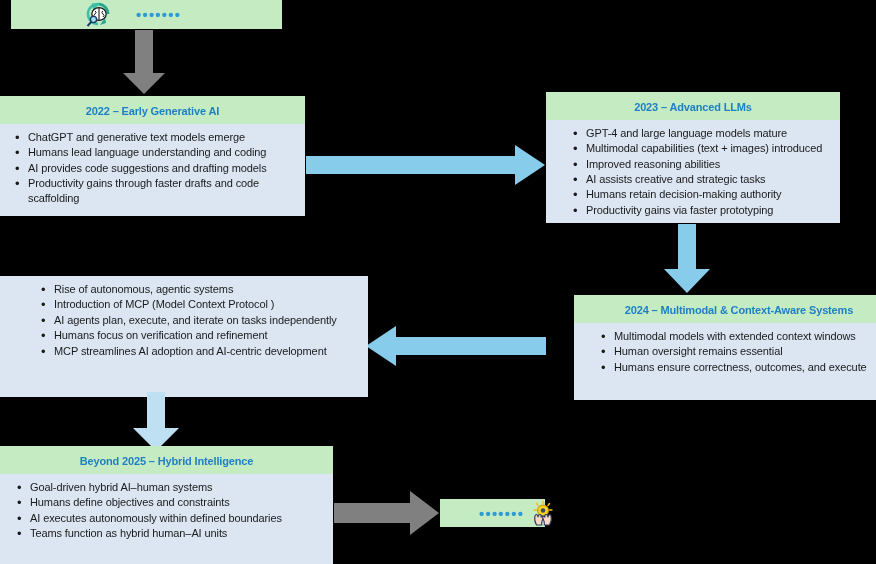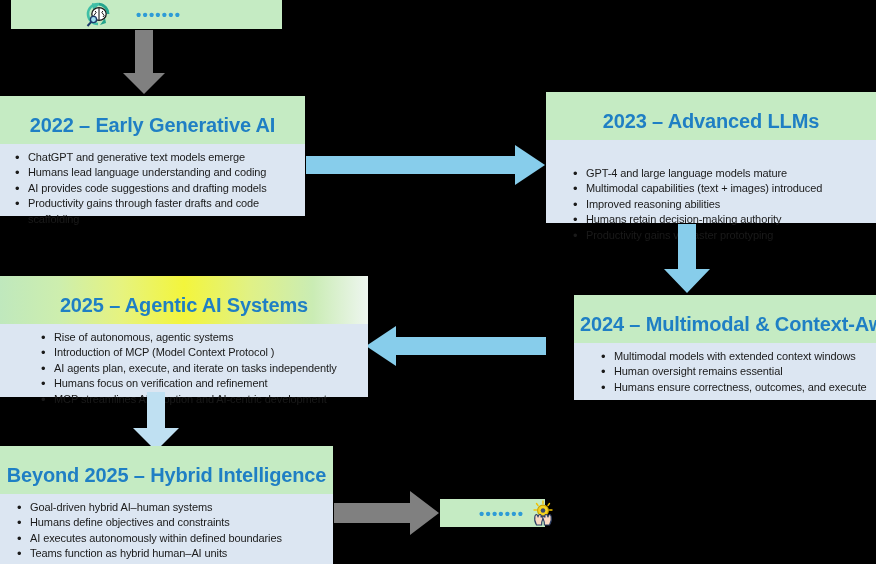--- a/index.html
+++ b/index.html
@@ -19,23 +19,23 @@
   .card {
     position: absolute;
     box-sizing: border-box;
     background: #dce6f2;
   }
   .card-header {
     background: #c5ebc3;
     color: #1f7fc4;
     font-weight: bold;
     text-align: center;
-    font-size: 20px;
+    font-size: 11px;
     line-height: 1.35;
-    padding: 16px 6px 5px 6px;
+    padding: 8px 6px 5px 6px;
     letter-spacing: -0.15px;
     white-space: nowrap;
   }
   .card-header.gradient {
     background: linear-gradient(90deg,
       #bfe8bd 0%,
       #cdeeae 16%,
       #e6f37f 33%,
       #f3f53c 50%,
       #e0f186 68%,
@@ -131,27 +131,28 @@
     </ul>
   </div>
 </div>
 
 <div class="arrow" style="left:306px; top:144px; width:240px; height:42px;">
   <svg width="240" height="42" viewBox="0 0 240 42">
     <polygon points="0,12 209,12 209,1 239,21 209,41 209,30 0,30" fill="#87cdeb"></polygon>
   </svg>
 </div>
 
-<div class="card" style="left:546px; top:92px; width:330px; height:131px;">
+<div class="card" style="left:546px; top:92px; width:294px; height:131px;">
   <div class="card-header">2023 – Advanced LLMs</div>
-  <div class="card-body" style="padding-left:18px;margin-top:20px;">
+  <div class="card-body" style="padding-left:18px;">
     <ul class="bullets">
       <li>GPT-4 and large language models mature</li>
       <li>Multimodal capabilities (text + images) introduced</li>
       <li>Improved reasoning abilities</li>
+      <li>AI assists creative and strategic tasks</li>
       <li>Humans retain decision-making authority</li>
       <li>Productivity gains via faster prototyping</li>
     </ul>
   </div>
 </div>
 
 <div class="arrow" style="left:663px; top:224px; width:48px; height:70px;">
   <svg width="48" height="70" viewBox="0 0 48 70">
     <polygon points="15,0 33,0 33,45 47,45 24,69 1,45 15,45" fill="#87cdeb"></polygon>
   </svg>
@@ -168,21 +169,20 @@
   </div>
 </div>
 
 <div class="arrow" style="left:366px; top:325px; width:180px; height:42px;">
   <svg width="180" height="42" viewBox="0 0 180 42">
     <polygon points="180,12 30,12 30,1 0,21 30,41 30,30 180,30" fill="#87cdeb"></polygon>
   </svg>
 </div>
 
 <div class="card" style="left:0px; top:276px; width:368px; height:121px;">
-  <div class="card-header gradient">2025 – Agentic AI Systems</div>
   <div class="card-body" style="padding-left:32px;">
     <ul class="bullets">
       <li>Rise of autonomous, agentic systems</li>
       <li>Introduction of MCP (Model Context Protocol )</li>
       <li>AI agents plan, execute, and iterate on tasks independently</li>
       <li>Humans focus on verification and refinement</li>
       <li>MCP streamlines AI adoption and AI-centric development</li>
     </ul>
   </div>
 </div>

